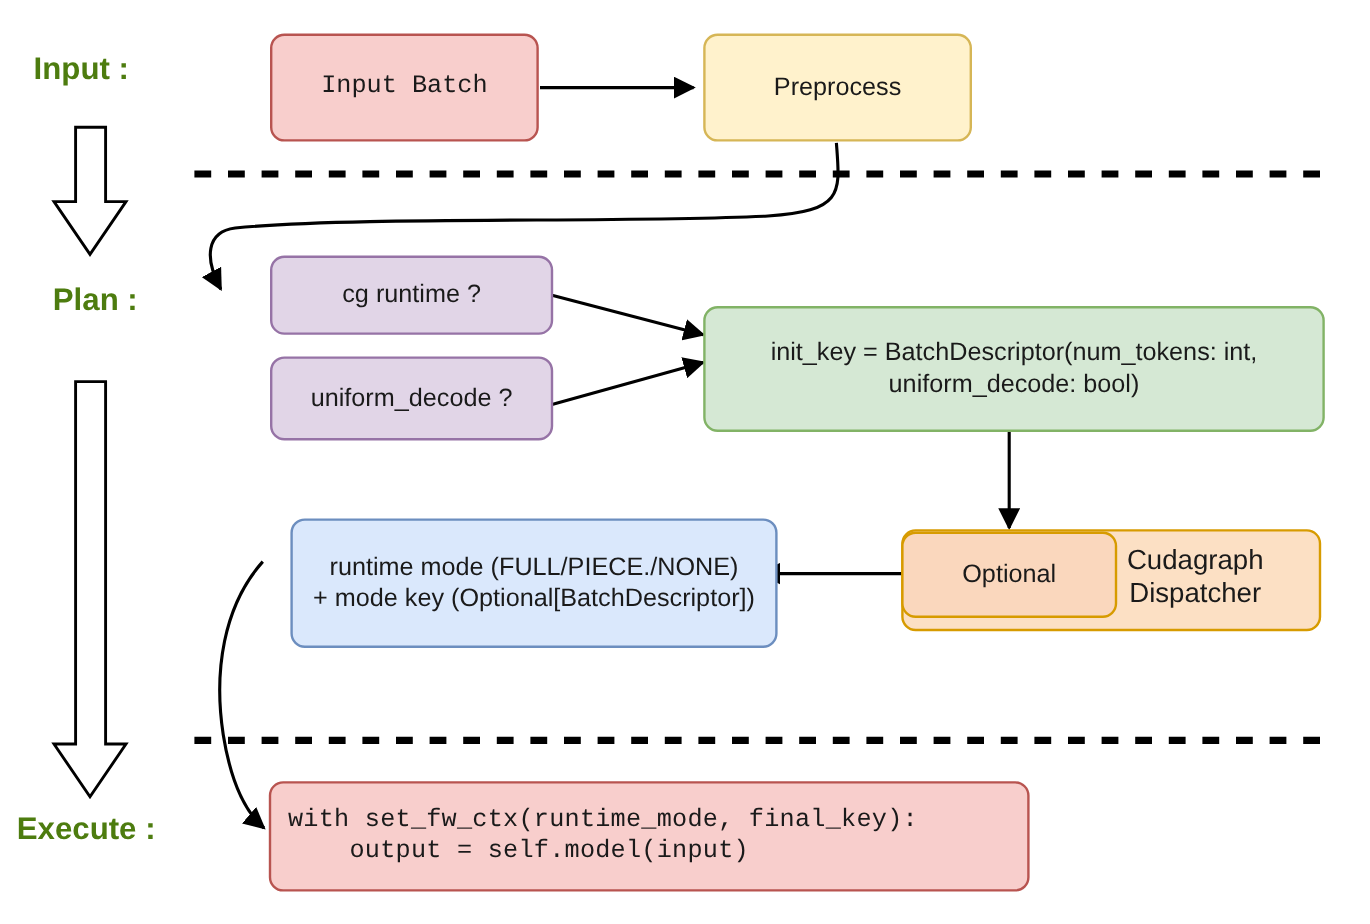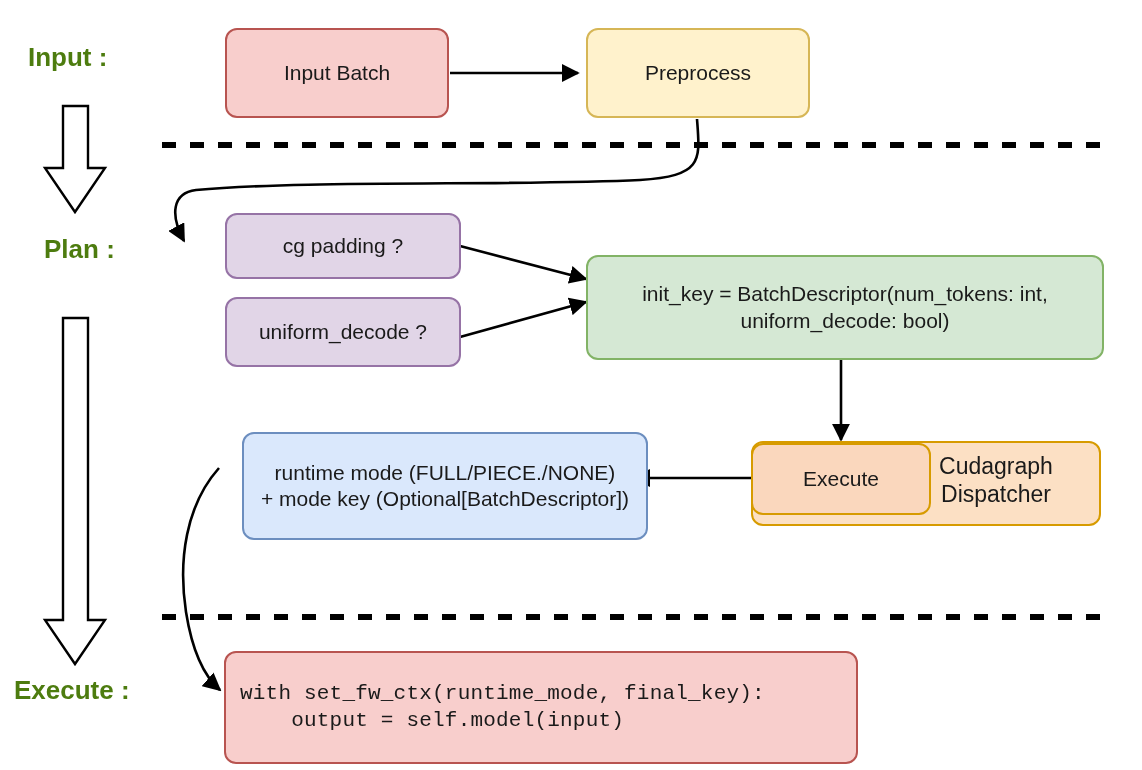--- a/index.html
+++ b/index.html
@@ -38,21 +38,21 @@
     display: flex;
     align-items: center;
     justify-content: center;
     text-align: center;
     font-family: "Liberation Sans", sans-serif;
     font-size: 21px;
     color: #1a1a1a;
     line-height: 1.25;
     padding: 4px 10px;
   }
-  .node.pink   { background: #f8cecc; border-color: #b85450; }
+  .node.pink   { background: #f8cecc; border-color: #b85450; font-family: Liberation Mono, monospace; }
   .node.yellow { background: #fff2cc; border-color: #d6b656; }
   .node.purple { background: #e1d5e7; border-color: #9673a6; }
   .node.green  { background: #d5e8d4; border-color: #82b366; }
   .node.blue   { background: #dae8fc; border-color: #6c8ebf; }
   .node.orange-light { background: #fce0c4; border-color: #d79b00; }
   .node.orange-mid   { background: #fad7bd; border-color: #d79b00; }
 
   .node.code {
     font-family: "Liberation Mono", monospace;
     font-size: 21px;
@@ -148,21 +148,21 @@
 
   <div class="node pink" style="left:225px; top:28px; width:224px; height:90px;">
     <span>Input Batch</span>
   </div>
 
   <div class="node yellow" style="left:586px; top:28px; width:224px; height:90px;">
     <span>Preprocess</span>
   </div>
 
   <div class="node purple" style="left:225px; top:213px; width:236px; height:66px;">
-    <span>cg padding ?</span>
+    <span>cg runtime ?</span>
   </div>
 
   <div class="node purple" style="left:225px; top:297px; width:236px; height:70px;">
     <span>uniform_decode ?</span>
   </div>
 
   <div class="node green" style="left:586px; top:243px; width:518px; height:105px;margin-top:12px;">
     <span>
       <span>init_key = BatchDescriptor(num_tokens: int,</span><br>
       <span>uniform_decode: bool)</span>
@@ -170,27 +170,27 @@
   </div>
 
   <div class="node orange-light container" style="left:751px; top:441px; width:350px; height:85px;">
     <span class="container-label">
       <span>Cudagraph</span><br>
       <span>Dispatcher</span>
     </span>
   </div>
 
   <div class="node orange-mid" style="left:751px; top:443px; width:180px; height:72px;">
-    <span>Execute</span>
+    <span>Optional</span>
   </div>
 
   <div class="node blue" style="left:226px; top:432px; width:406px; height:108px;margin-left:16px;">
     <span>
       <span>runtime mode (FULL/PIECE./NONE)</span><br>
       <span>+ mode key (Optional[BatchDescriptor])</span>
     </span>
   </div>
 
-  <div class="node pink code" style="left:224px; top:651px; width:634px; height:113px;">
+  <div class="node pink code" style="left:224px; top:651px; width:634px; height:92px;">
     <span><span>with set_fw_ctx(runtime_mode, final_key):</span><br><span>    output = self.model(input)</span></span>
   </div>
 
 </div>
 
 </body></html>

